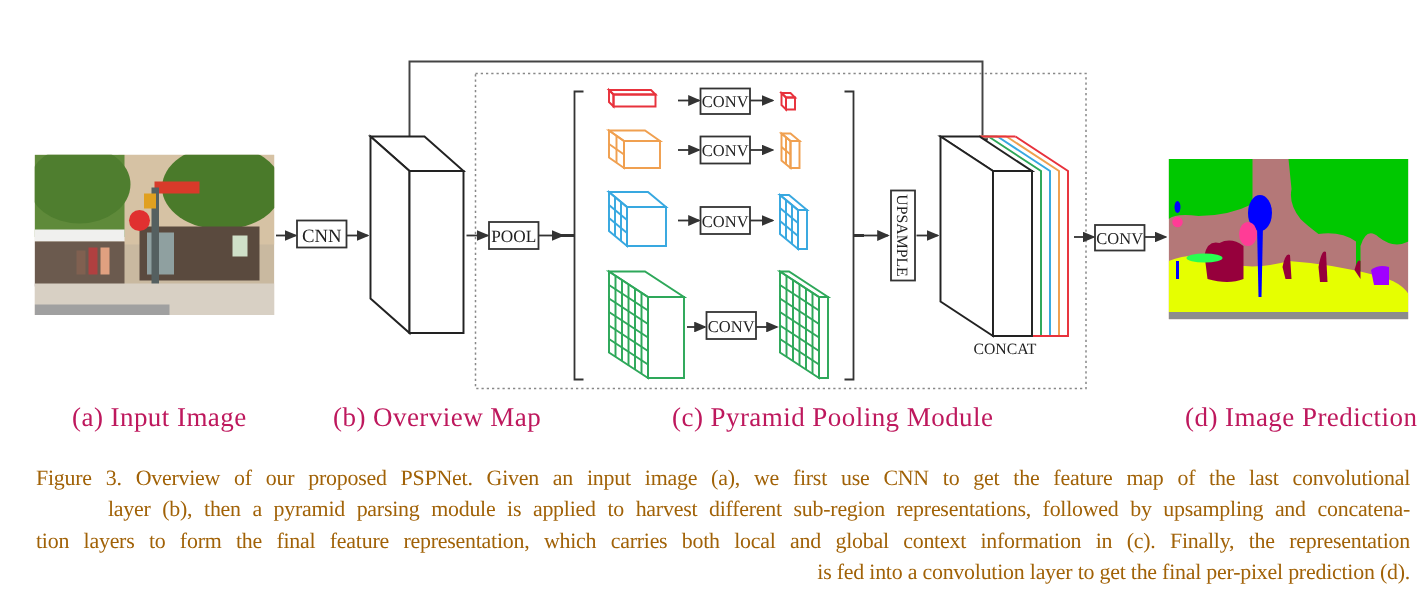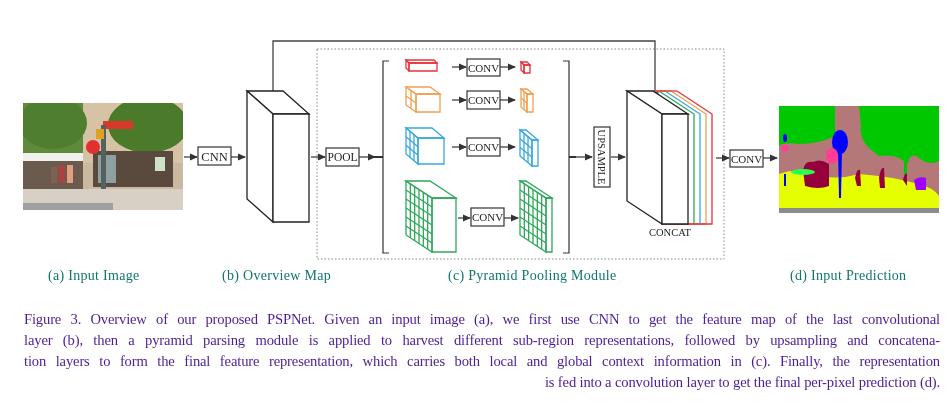--- a/index.html
+++ b/index.html
@@ -1,22 +1,22 @@
 <!DOCTYPE html>
 <html><head>
 <meta charset="utf-8">
 <style>
   html, body { margin:0; padding:0; background:#ffffff; }
   body { width:950px; height:407px; position:relative; overflow:hidden;
          font-family:"Liberation Serif","DejaVu Serif",serif; color:#111; }
   #diagram { position:absolute; left:0; top:0; }
   .lbl { font-family:"Liberation Serif","DejaVu Serif",serif; fill:#222; }
-  .sub { position:absolute; top:268px; font-size:14px; letter-spacing:0.3px; color:#0f766e; white-space:nowrap;text-align:right; }
+  .sub { position:absolute; top:268px; font-size:18px; letter-spacing:0.3px; color:#be185d; white-space:nowrap;text-align:right; }
   .caption { position:absolute; left:24px; top:309px; width:916px; font-size:14.6px; line-height:21px;
-             text-align:justify; color:#4c1d95; letter-spacing:-0.15px; }
+             text-align:justify; color:#a16207; letter-spacing:-0.15px; }
   .caption span { display:block; }
   .caption .last { text-align:right; }
   .photo { position:absolute; left:23px; top:103px; width:160px; height:107px; overflow:hidden; }
   .pred  { position:absolute; left:779px; top:106px; width:160px; height:107px; overflow:hidden; }
 </style>
 </head>
 <body>
 
 <div class="photo">
   <svg width="160" height="107" viewBox="0 0 160 107">
@@ -226,20 +226,20 @@
   <g>
     <rect x="730" y="150" width="33" height="17" fill="#fff" stroke="#333" stroke-width="1.2"></rect>
     <text class="lbl" x="746.5" y="162.5" font-size="11" text-anchor="middle">CONV</text>
   </g>
   <line x1="763" y1="158" x2="777" y2="158" stroke="#333" stroke-width="1.2" marker-end="url(#ah)"></line>
 </svg>
 
 <div class="sub" style="left:48px;">(a) Input Image</div>
 <div class="sub" style="left:222px;">(b) Overview Map</div>
 <div class="sub" style="left:448px;">(c) Pyramid Pooling Module</div>
-<div class="sub" style="left:790px;">(d) Input Prediction</div>
+<div class="sub" style="left:790px;">(d) Image Prediction</div>
 
 <div class="caption">
   <span style="text-align-last:justify;">Figure 3. Overview of our proposed PSPNet. Given an input image (a), we first use CNN to get the feature map of the last convolutional</span>
-  <span style="text-align-last:justify;">layer (b), then a pyramid parsing module is applied to harvest different sub-region representations, followed by upsampling and concatena-</span>
+  <span style="text-align-last:justify;margin-left:48px;">layer (b), then a pyramid parsing module is applied to harvest different sub-region representations, followed by upsampling and concatena-</span>
   <span style="text-align-last:justify;">tion layers to form the final feature representation, which carries both local and global context information in (c). Finally, the representation</span>
   <span class="last">is fed into a convolution layer to get the final per-pixel prediction (d).</span>
 </div>
 
 </body></html>

